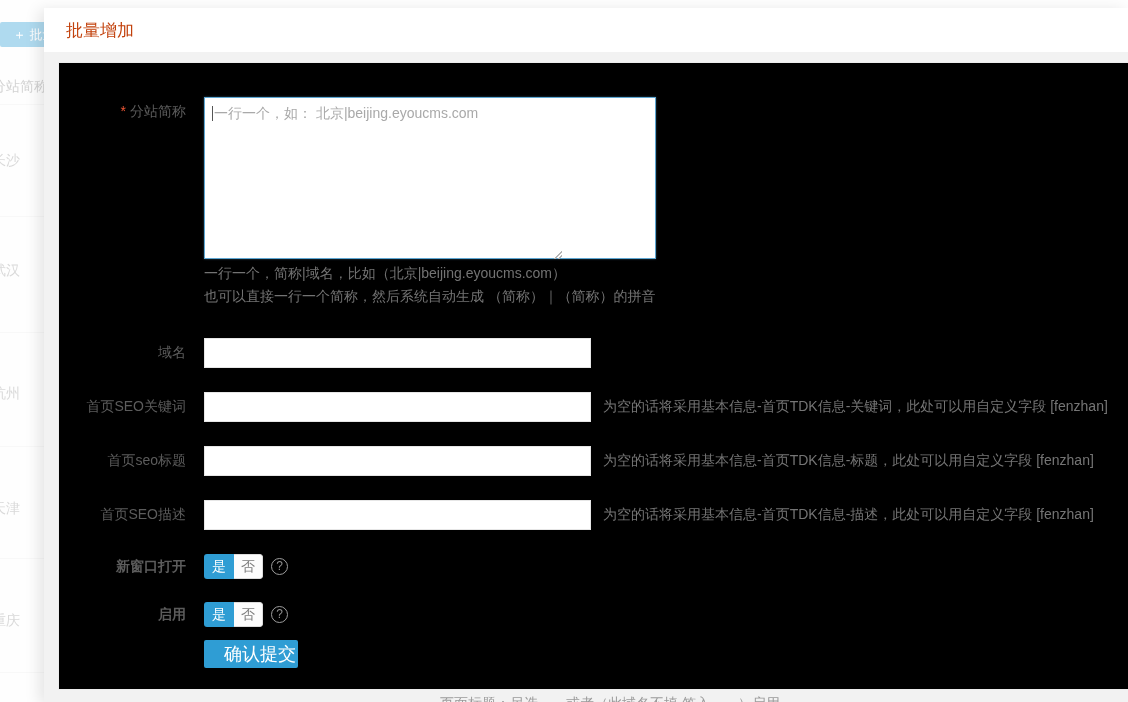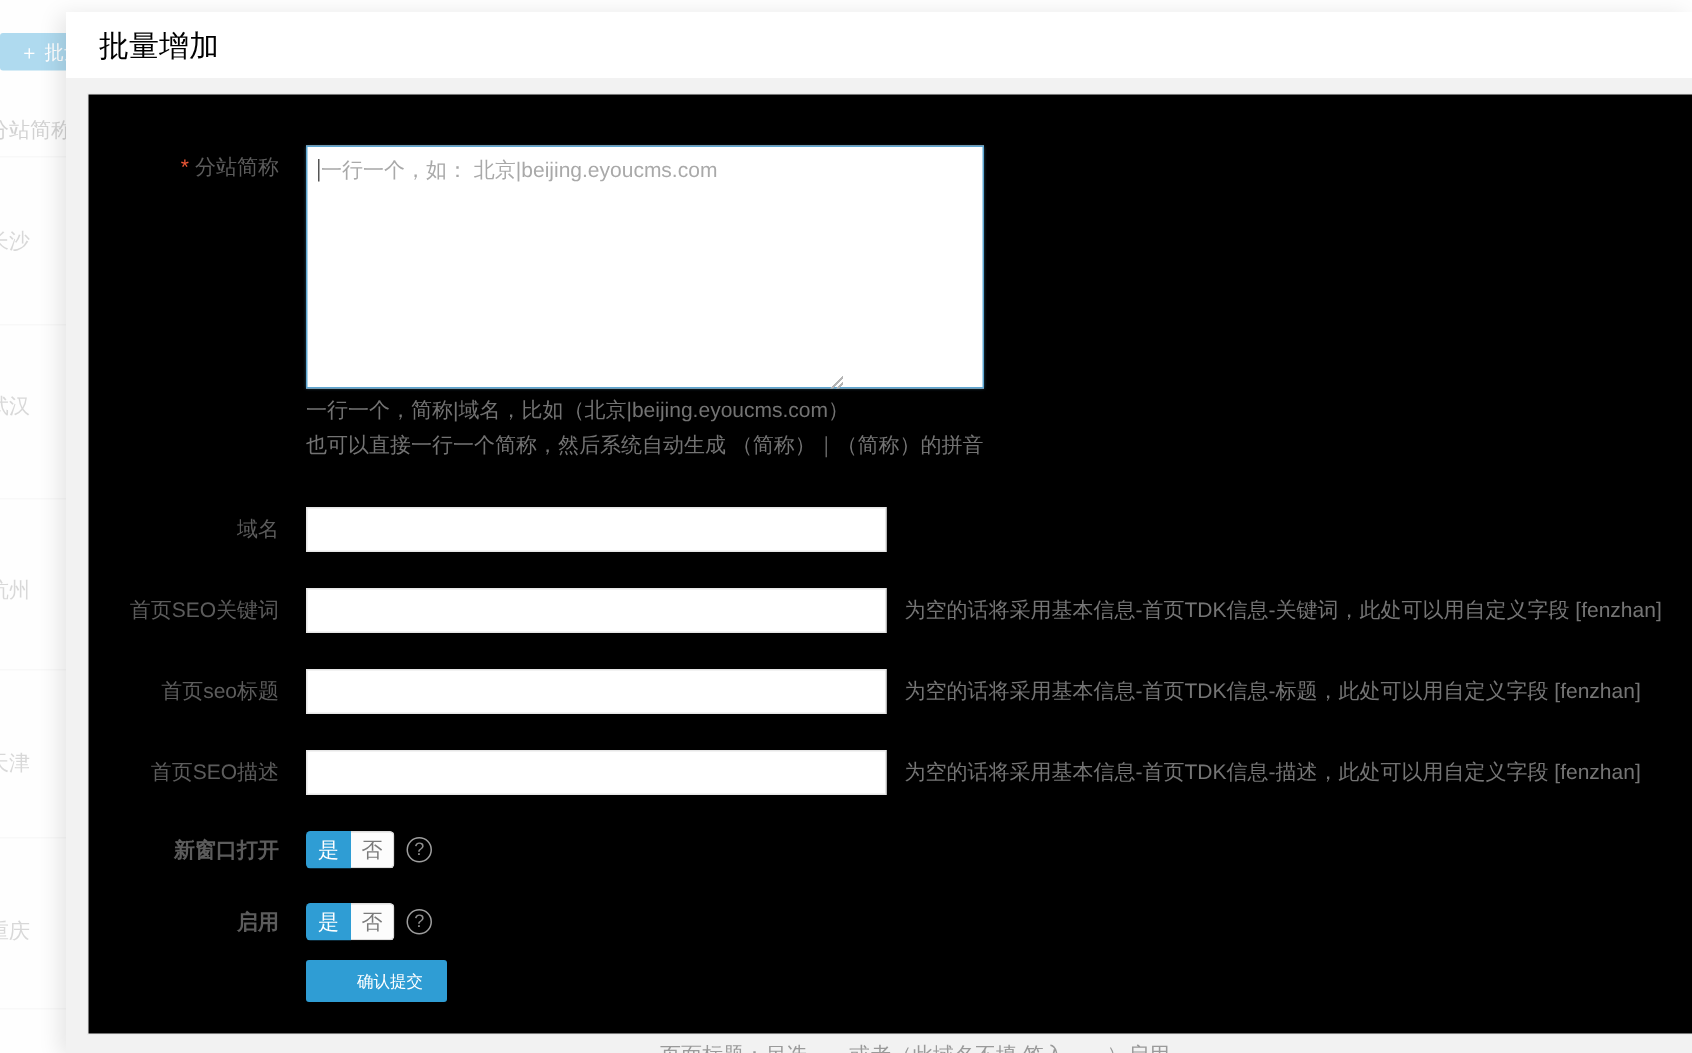--- a/index.html
+++ b/index.html
@@ -25,21 +25,21 @@
   .bg-city:nth-of-type(4){ top:500px; }
   .bg-city:nth-of-type(5){ top:612px; }
   .dim-overlay { position:absolute; inset:0; background:rgba(255,255,255,0.62); }
 
   
   .modal {
     position:absolute; left:44px; top:8px; right:0; bottom:0;
     background:#fff; box-shadow:-5px 2px 14px rgba(0,0,0,0.10);
   }
   .modal-header { height:44px; padding-left:22px; display:flex; align-items:center; }
-  .modal-title { font-size:20px; color:#000000; }
+  .modal-title { font-size:17px; color:#c2410c; }
   .modal-body {
     position:absolute; top:44px; left:0; right:0; bottom:0;
     background:#f2f2f2; padding:10px 0 12px 14px;
   }
   .card {
     background:#000000; border:1px solid #ececec; border-right:none;
     width:100%; height:628px; padding-top:34px; overflow:hidden; position:relative;
   }
 
   .form-row { display:flex; margin-bottom:24px; }
@@ -94,21 +94,21 @@
   .q-icon {
     width:17px; height:17px; border:1px solid #9e9e9e; border-radius:50%;
     color:#8f8f8f; font-size:12px; line-height:15px; text-align:center;
     margin-left:8px; flex:none; cursor:pointer;
   }
 
   
   .row-submit { margin-bottom:0; }
   .submit-btn {
     width:94px; height:28px; background:#2f9dd4; color:#fff; border:none;
-    font-size:11px; border-radius:2px; cursor:pointer; font-family:inherit;padding-left:18px;
+    font-size:18px; border-radius:2px; cursor:pointer; font-family:inherit;padding-left:18px;
   }
 
   
   .clipped-strip {
     position:absolute; left:396px; bottom:0; height:6px; overflow:hidden;
     color:#9a9a9a; font-size:14px; line-height:15px; white-space:nowrap;
   }
 </style>
 </head>
 <body>

